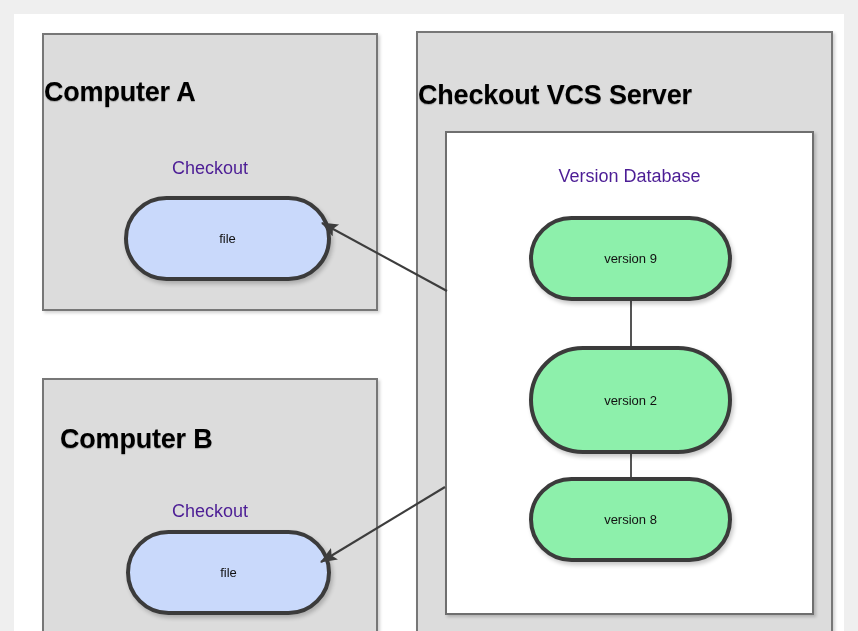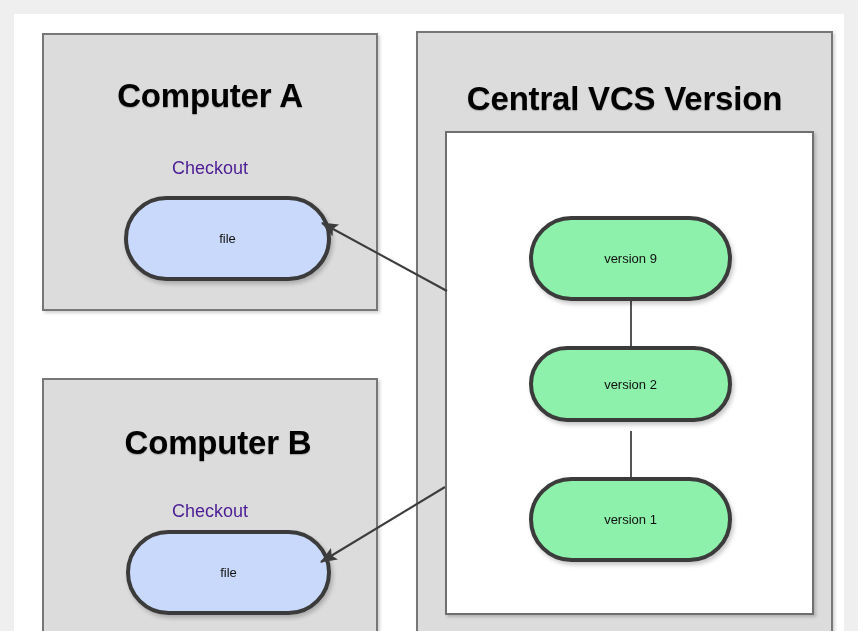--- a/index.html
+++ b/index.html
@@ -30,23 +30,22 @@
     background: #dcdcdc;
     border: 2px solid #777777;
     box-sizing: border-box;
     box-shadow: 2px 2px 3px rgba(0,0,0,0.18);
   }
 
   .panel-title {
     position: absolute;
     left: 0;
     right: 0;
-    text-align: center;
     font-weight: bold;
-    font-size: 33px;
+    font-size: 27px;
     color: #000000;
     letter-spacing: -0.2px;
     text-shadow: 0 1px 1px rgba(0,0,0,0.25);
   }
 
   .sub-label {
     position: absolute;
     left: 0;
     right: 0;
     text-align: center;
@@ -110,35 +109,36 @@
 
   <div class="panel" style="left:28px; top:364px; width:336px; height:262px;">
     <div class="panel-title" style="top:44px;margin-left:16px;">Computer B</div>
     <div class="sub-label" style="top:121px;">Checkout</div>
     <div class="node blue" style="left:82px; top:150px; width:205px; height:85px;">
       <span>file</span>
     </div>
   </div>
 
   <div class="panel" style="left:402px; top:17px; width:417px; height:609px;">
-    <div class="panel-title" style="top:47px;">Central VCS Version</div>
+    <div class="panel-title" style="top:47px;">Checkout VCS Server</div>
 
     <div class="white-box" style="left:27px; top:98px; width:369px; height:484px;">
+      <div class="sub-label" style="top:33px;">Version Database</div>
 
       <div class="connector" style="left:183px; top:168px; height:47px;"></div>
       <div class="connector" style="left:183px; top:298px; height:47px;"></div>
 
       <div class="node green" style="left:82px; top:83px; width:203px; height:85px;">
         <span>version 9</span>
       </div>
-      <div class="node green" style="left:82px; top:213px; width:203px; height:76px;">
+      <div class="node green" style="left:82px; top:213px; width:203px; height:108px;">
         <span>version 2</span>
       </div>
       <div class="node green" style="left:82px; top:344px; width:203px; height:85px;">
-        <span>version 1</span>
+        <span>version 8</span>
       </div>
     </div>
   </div>
 </div>
 
 <svg id="arrows" viewBox="0 0 858 631">
   <defs>
     <marker id="arrowhead" markerWidth="9" markerHeight="9" refX="7.5" refY="3.2" orient="auto" markerUnits="strokeWidth">
       <path d="M0,0 L8,3.2 L0,6.4 L1.6,3.2 Z" fill="#3d3d3d"></path>
     </marker>

